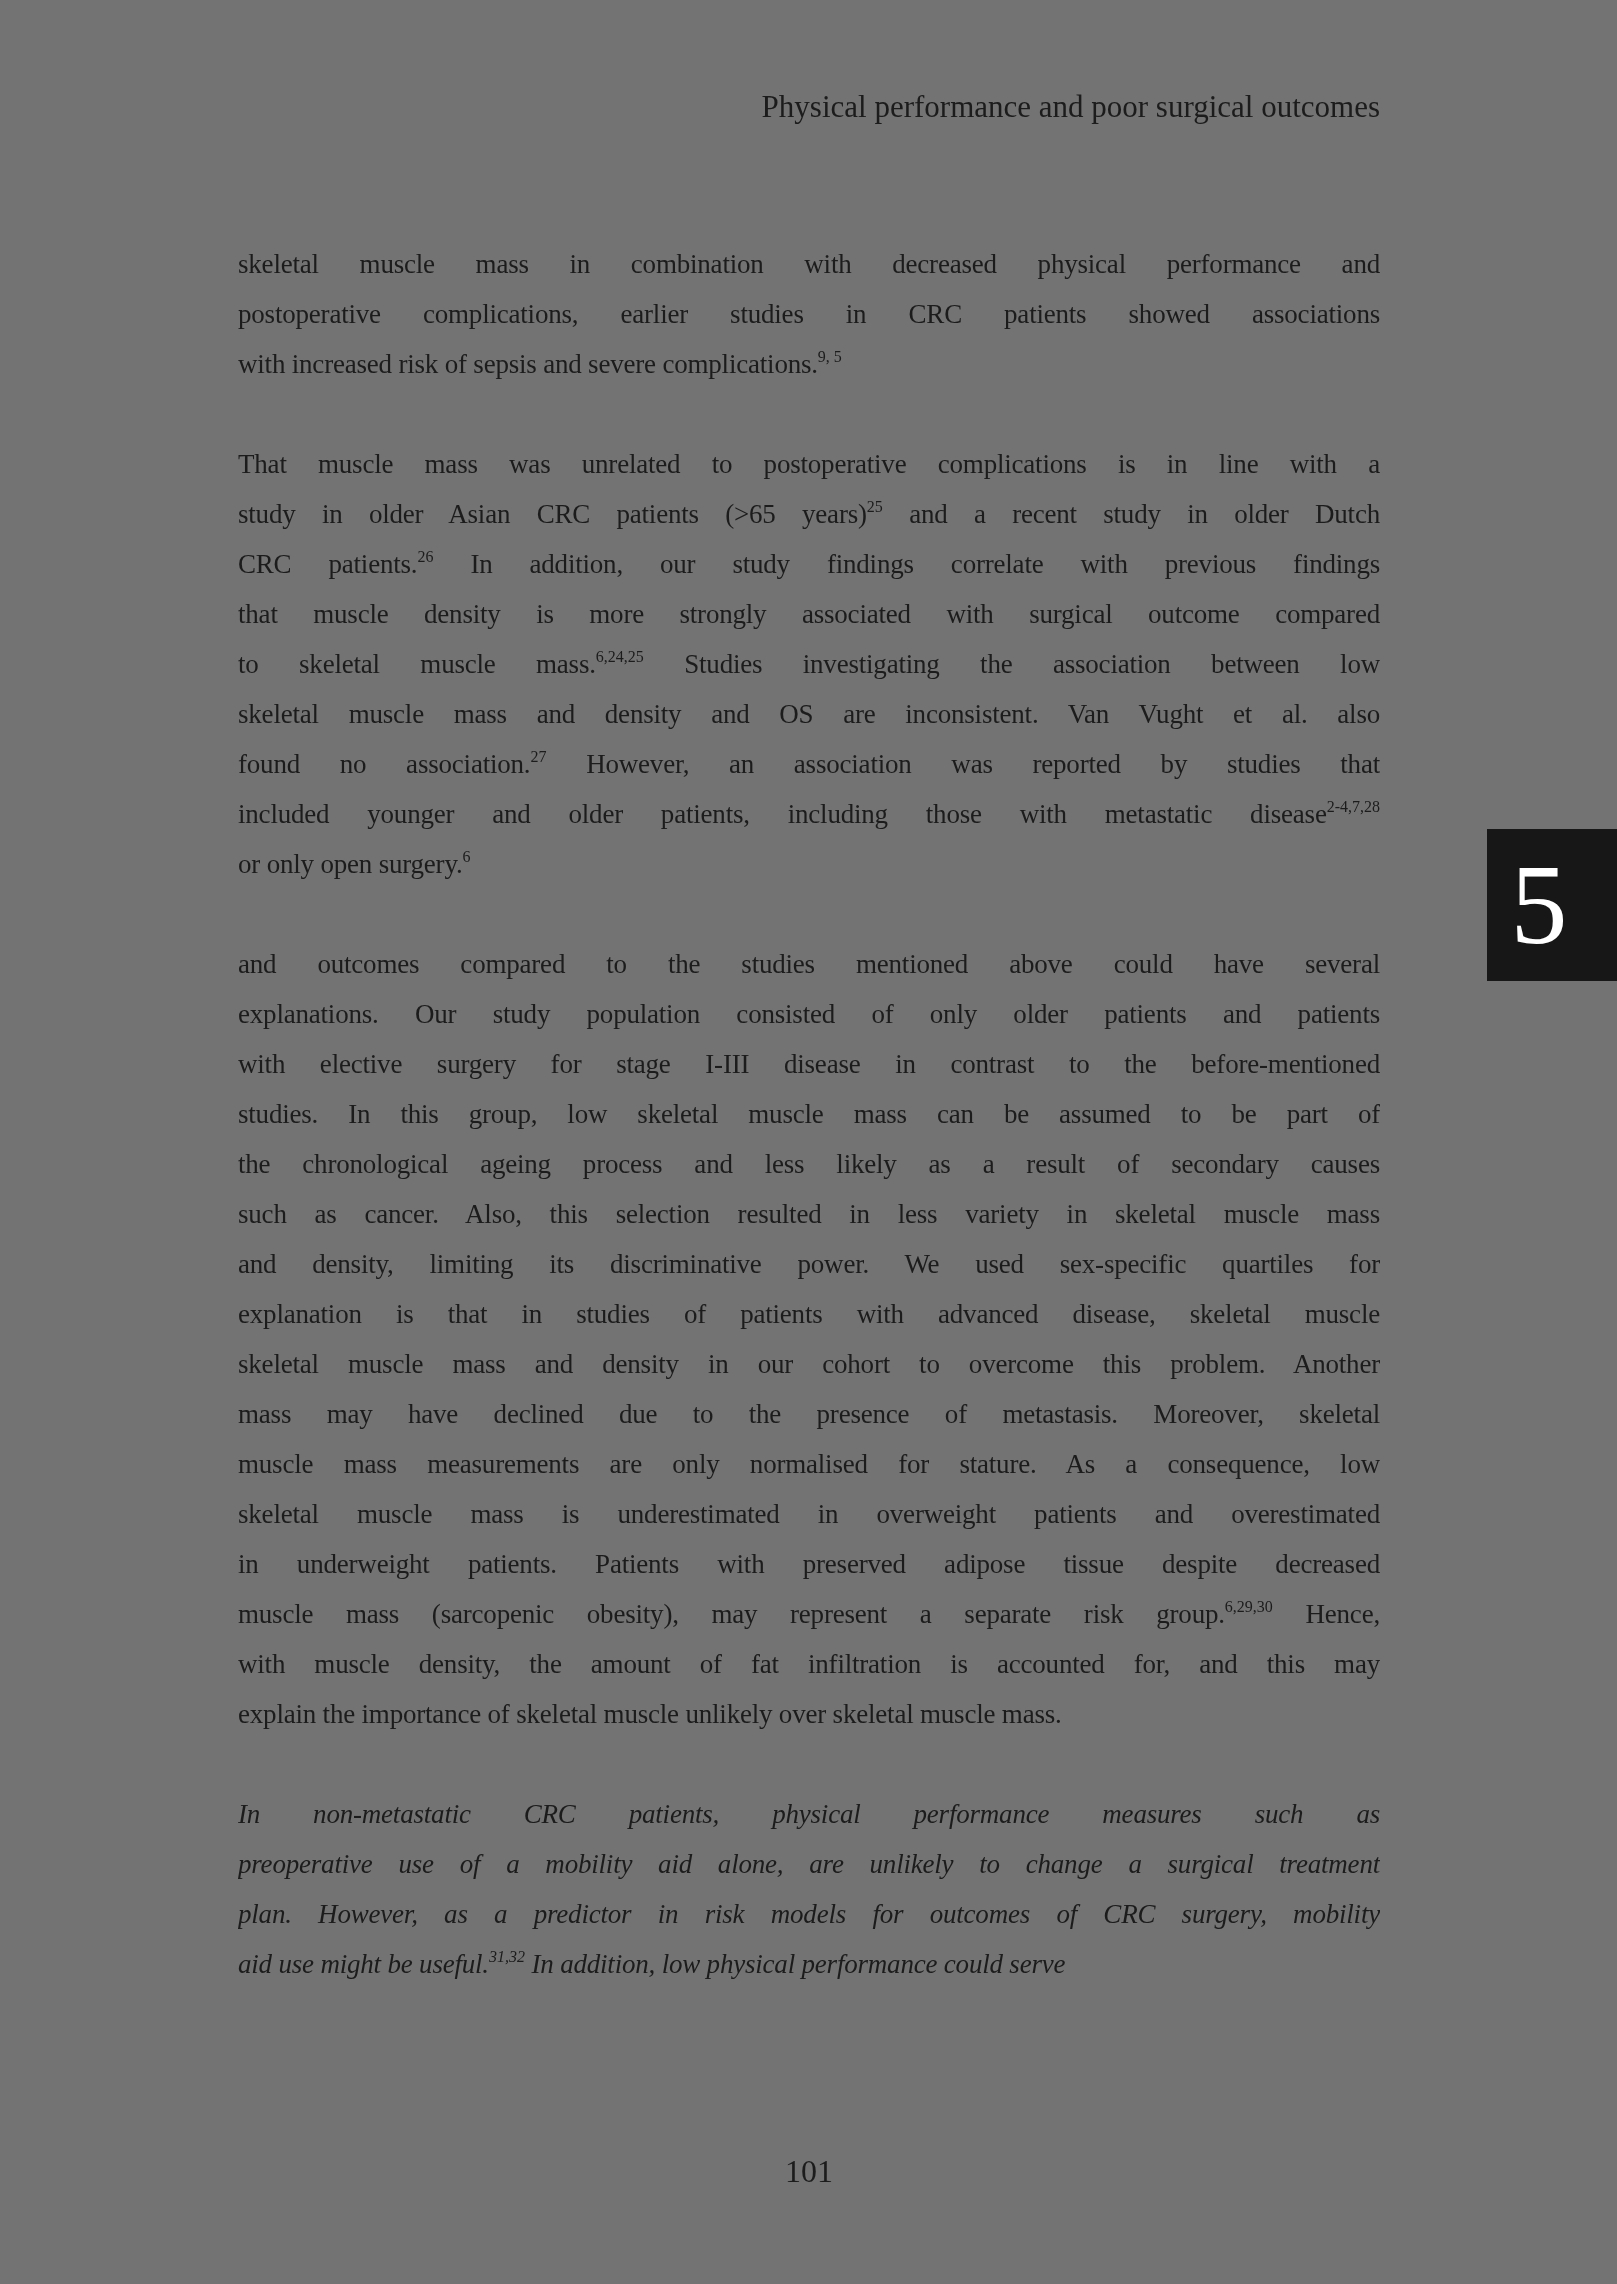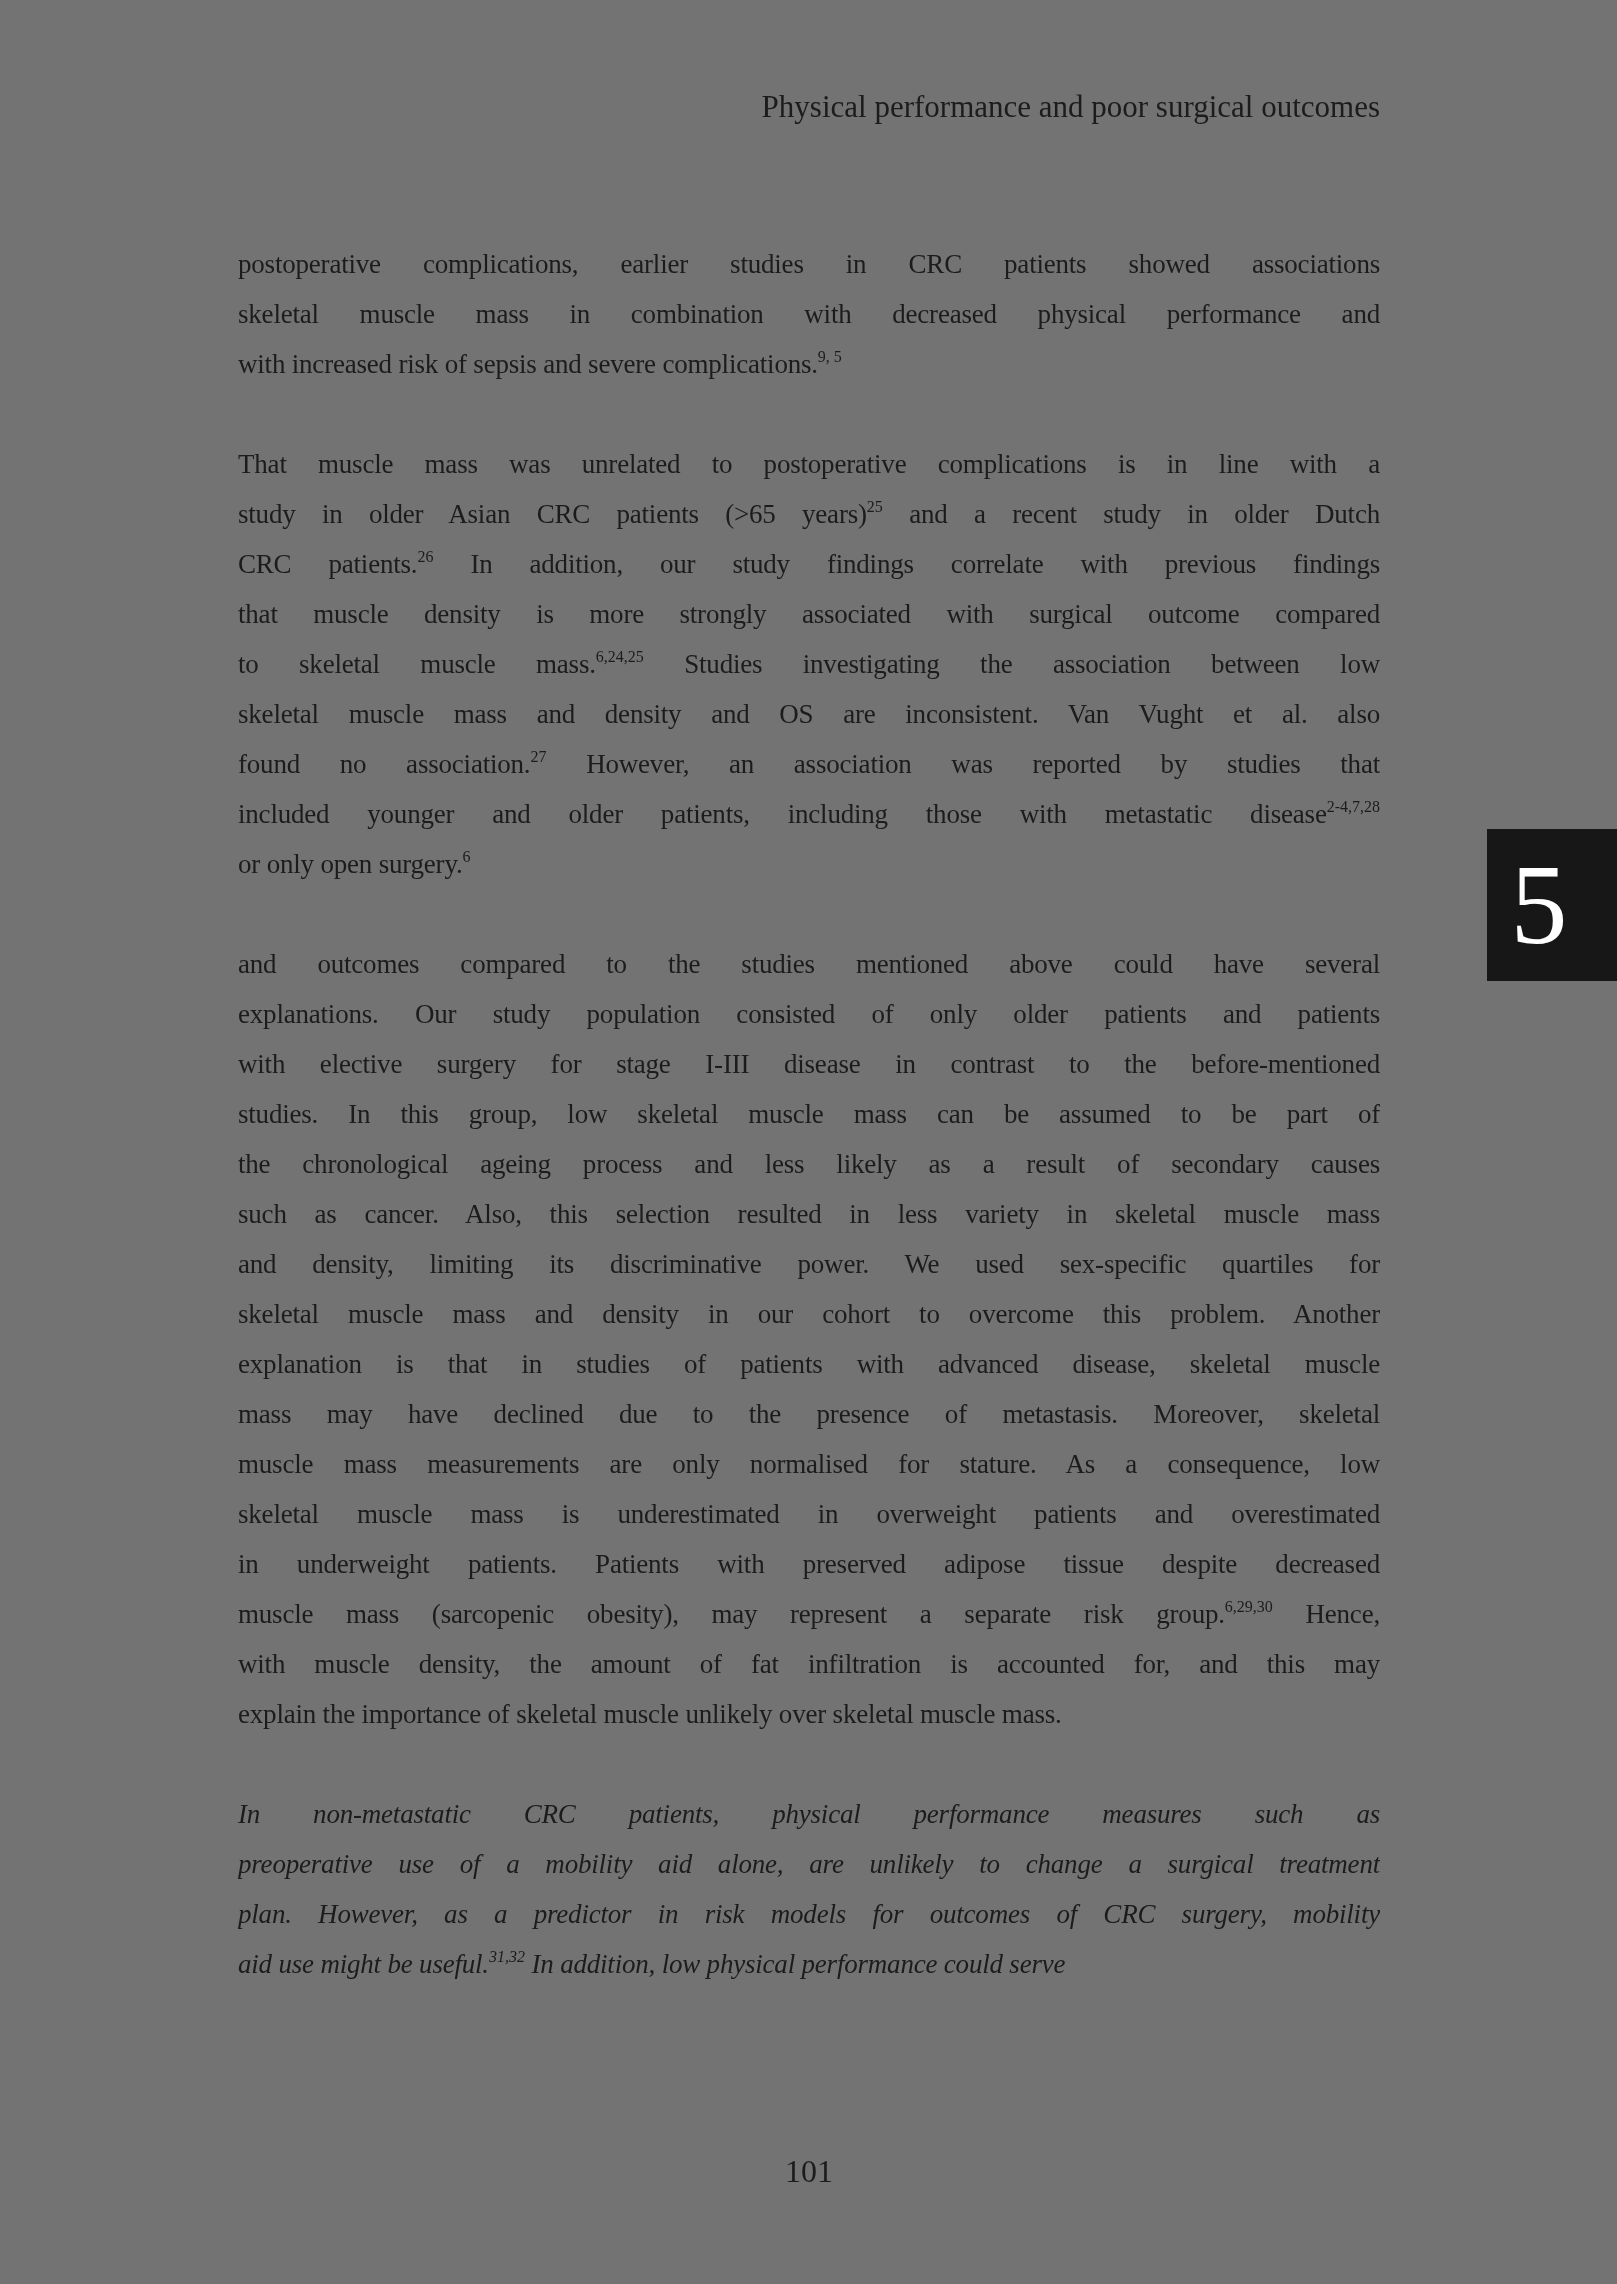--- a/index.html
+++ b/index.html
@@ -92,22 +92,22 @@
 </style>
 </head>
 <body style="background: rgb(255, 255, 255); color: rgb(28, 28, 28);">
 
 <div class="page">
 
   <div class="running-header">Physical performance and poor surgical outcomes</div>
 
   <div class="body-text">
       <div class="para">
+        <div class="line">skeletal muscle mass in combination with decreased physical performance and</div>
         <div class="line">postoperative complications, earlier studies in CRC patients showed associations</div>
-        <div class="line">skeletal muscle mass in combination with decreased physical performance and</div>
         <div class="line last">with increased risk of sepsis and severe complications.<sup>9, 5</sup></div>
       </div>
       <div class="para">
         <div class="line">That muscle mass was unrelated to postoperative complications is in line with a</div>
         <div class="line">study in older Asian CRC patients (&gt;65 years)<sup>25</sup> and a recent study in older Dutch</div>
         <div class="line">CRC patients.<sup>26</sup> In addition, our study findings correlate with previous findings</div>
         <div class="line">that muscle density is more strongly associated with surgical outcome compared</div>
         <div class="line">to skeletal muscle mass.<sup>6,24,25</sup> Studies investigating the association between low</div>
         <div class="line">skeletal muscle mass and density and OS are inconsistent. Van Vught et al. also</div>
         <div class="line">found no association.<sup>27</sup> However, an association was reported by studies that</div>
@@ -115,22 +115,22 @@
         <div class="line last">or only open surgery.<sup>6</sup></div>
       </div>
       <div class="para">
         <div class="line">and outcomes compared to the studies mentioned above could have several</div>
         <div class="line">explanations. Our study population consisted of only older patients and patients</div>
         <div class="line">with elective surgery for stage I-III disease in contrast to the before-mentioned</div>
         <div class="line">studies. In this group, low skeletal muscle mass can be assumed to be part of</div>
         <div class="line">the chronological ageing process and less likely as a result of secondary causes</div>
         <div class="line">such as cancer. Also, this selection resulted in less variety in skeletal muscle mass</div>
         <div class="line">and density, limiting its discriminative power. We used sex-specific quartiles for</div>
+        <div class="line">explanation is that in studies of patients with advanced disease, skeletal muscle</div>
         <div class="line">skeletal muscle mass and density in our cohort to overcome this problem. Another</div>
-        <div class="line">explanation is that in studies of patients with advanced disease, skeletal muscle</div>
         <div class="line">mass may have declined due to the presence of metastasis. Moreover, skeletal</div>
         <div class="line">muscle mass measurements are only normalised for stature. As a consequence, low</div>
         <div class="line">skeletal muscle mass is underestimated in overweight patients and overestimated</div>
         <div class="line">in underweight patients. Patients with preserved adipose tissue despite decreased</div>
         <div class="line">muscle mass (sarcopenic obesity), may represent a separate risk group.<sup>6,29,30</sup> Hence,</div>
         <div class="line">with muscle density, the amount of fat infiltration is accounted for, and this may</div>
         <div class="line last">explain the importance of skeletal muscle unlikely over skeletal muscle mass.</div>
       </div>
       <div class="para">
         <div class="line">In non-metastatic CRC patients, physical performance measures such as</div>

